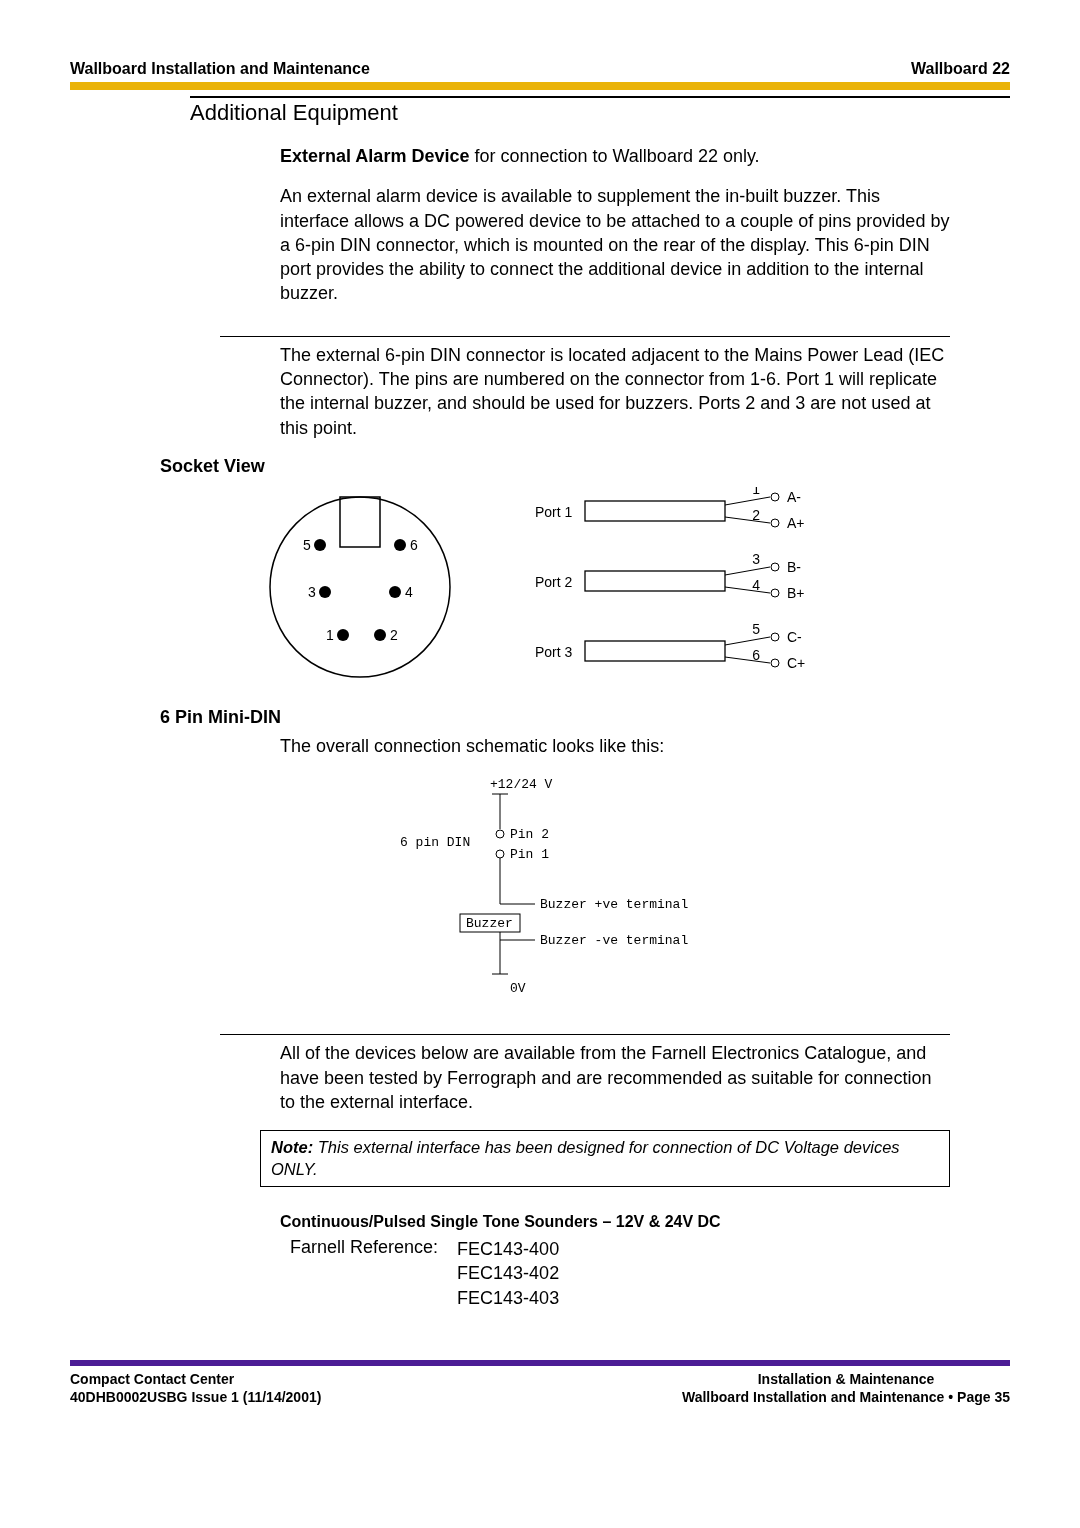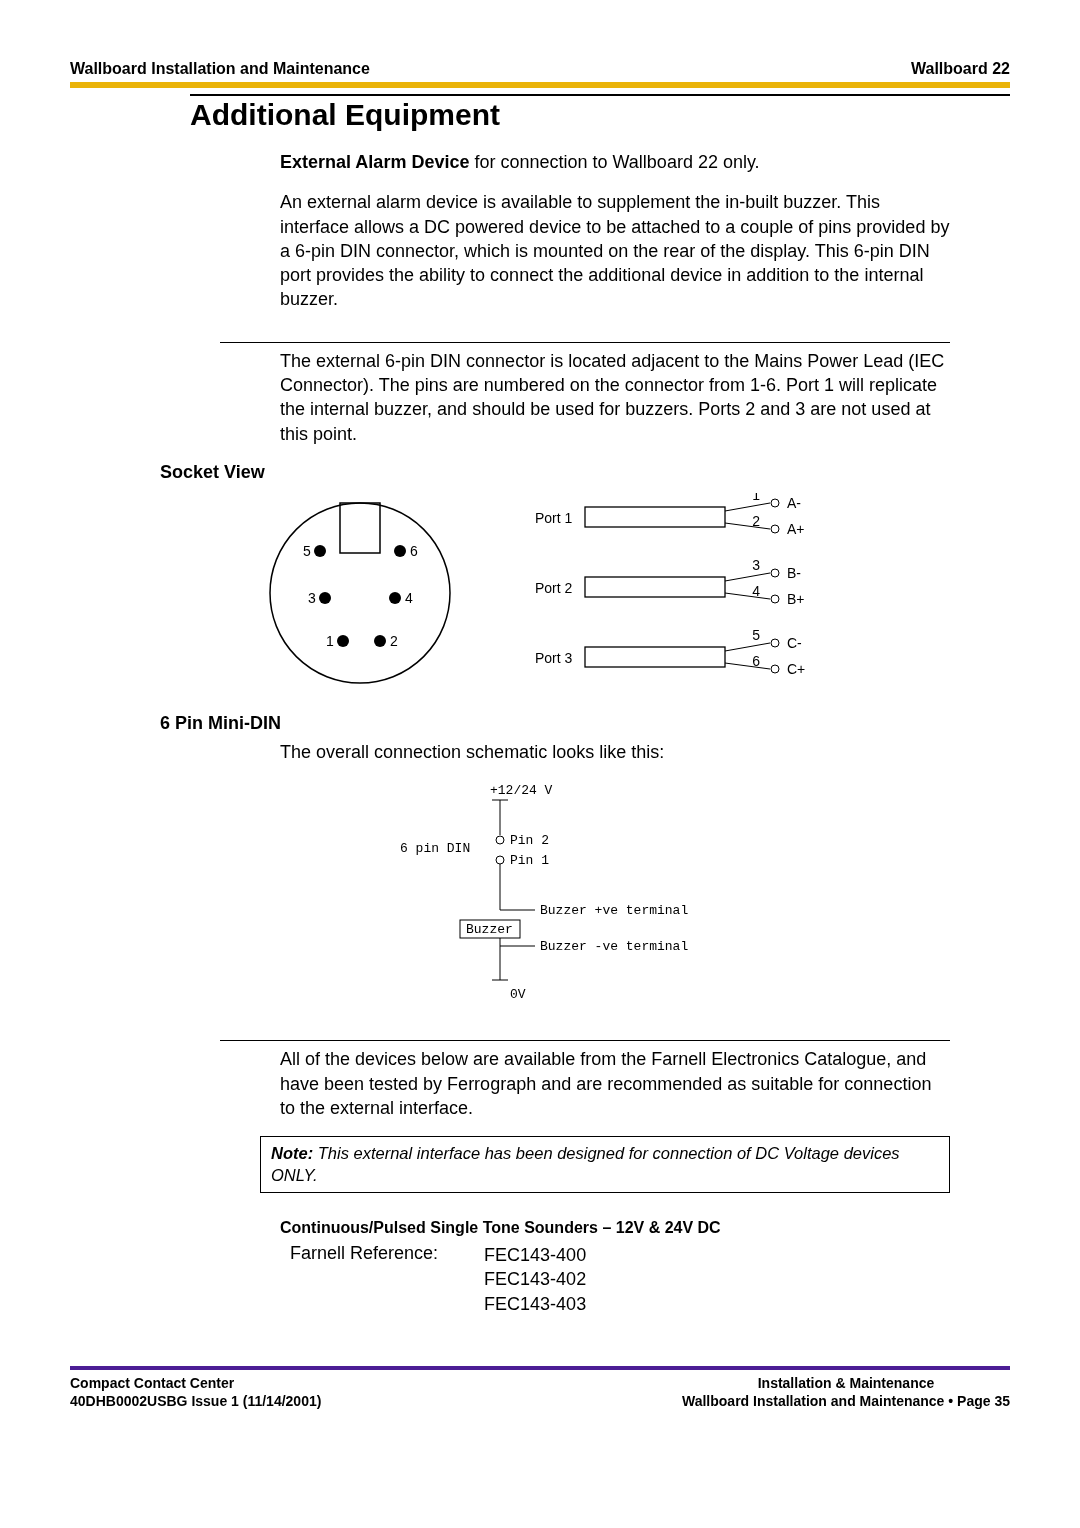--- a/index.html
+++ b/index.html
@@ -11,34 +11,34 @@
     width: 1080px;
   }
   .page {
     padding: 60px 70px 40px 70px;
   }
   .header-bar {
     display: flex;
     justify-content: space-between;
     font-weight: bold;
     font-size: 16px;
-    border-bottom: 6px solid #eab308;
+    border-bottom: 8px solid #eab308;
     padding-bottom: 4px;
     margin-bottom: 6px;
   }
   .section-rule {
     border-top: 2px solid #000;
     margin-left: 120px;
     margin-right: 0;
     margin-top: 6px;
     margin-bottom: 2px;
   }
   .section-heading {
-    font-size: 30px;
-    font-weight: bold;
+    font-size: 22px;
+    font-weight: normal;
     margin-left: 120px;
     margin-bottom: 18px;
   }
   .body-block {
     margin-left: 210px;
     margin-right: 60px;
     font-size: 18px;
     line-height: 1.35;
   }
   .body-block p {
@@ -90,29 +90,29 @@
     font-weight: bold;
     font-size: 16px;
     margin-left: 210px;
     margin-top: 26px;
     margin-bottom: 6px;
   }
   .ref-row {
     display: flex;
     margin-left: 220px;
     font-size: 18px;
-    gap: 46px;
+    gap: 19px;
   }
   .ref-values div {
     line-height: 1.35;
   }
   .footer {
     display: flex;
     justify-content: space-between;
-    border-top: 4px solid #4c1d95;
+    border-top: 6px solid #4c1d95;
     margin-top: 50px;
     padding-top: 4px;
     font-size: 14px;
     font-weight: bold;
   }
   .footer .left, .footer .right {
     line-height: 1.3;
   }
   .footer .right { text-align: center; }
   .svg-label { font-family: Arial, Helvetica, sans-serif; font-size: 14px; fill: #000; }

